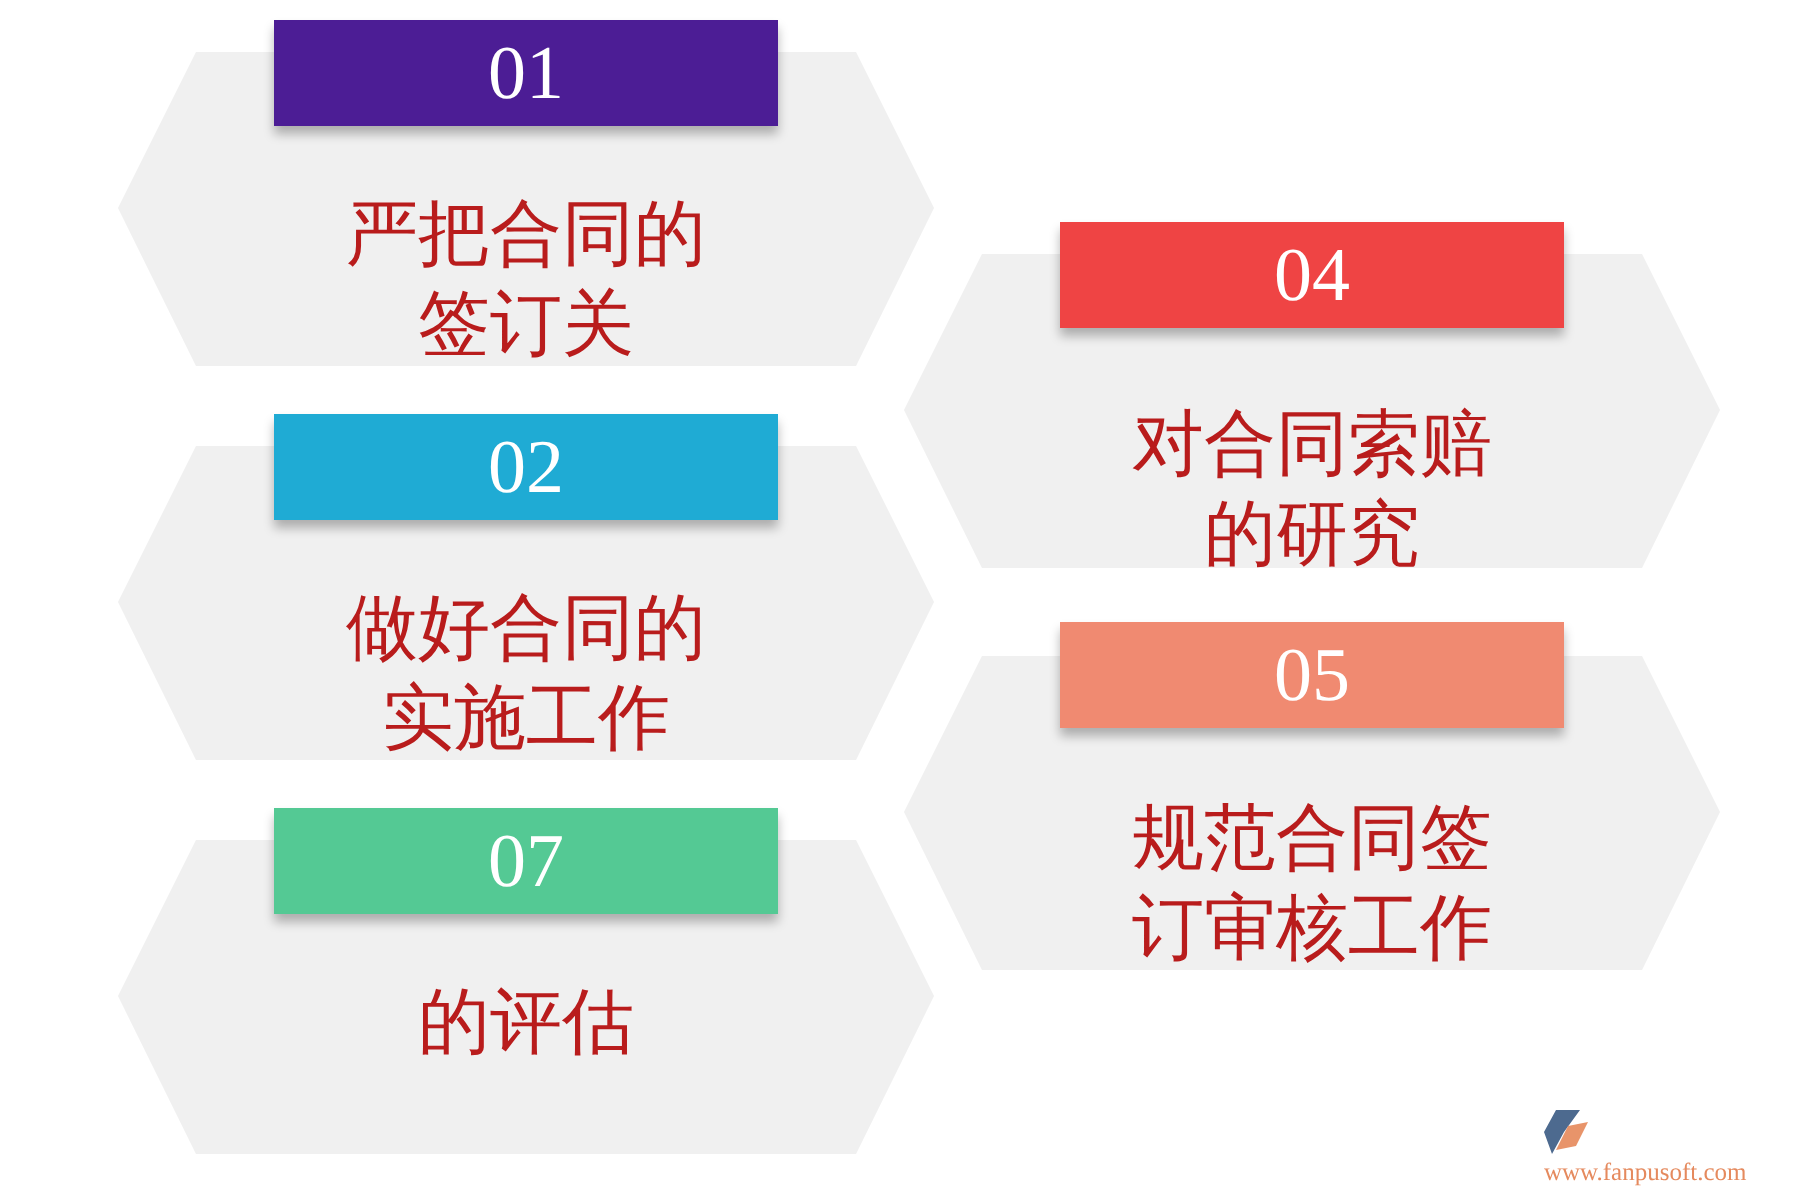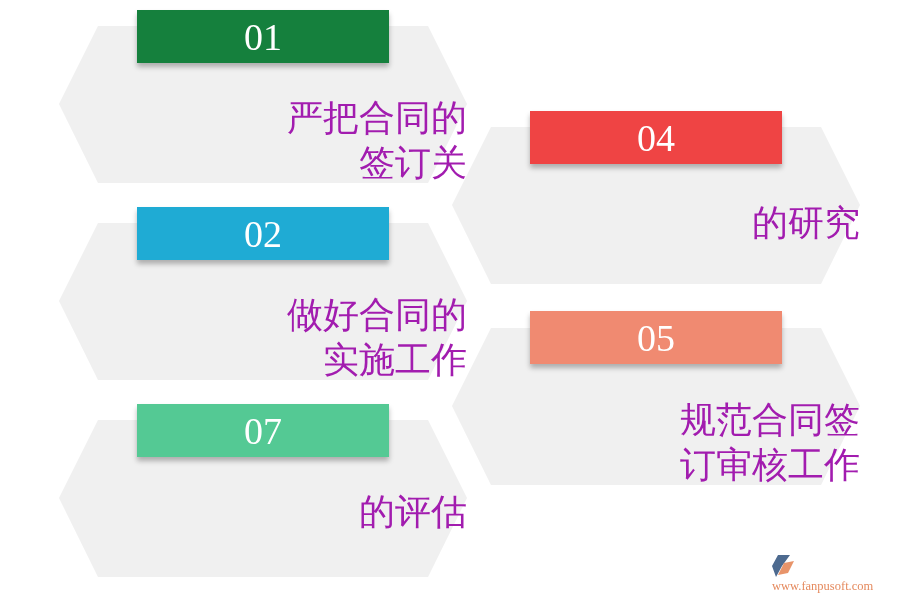--- a/index.html
+++ b/index.html
@@ -3,33 +3,33 @@
 <meta charset="utf-8">
 <style>
   html, body { margin: 0; padding: 0; }
   body { width: 900px; height: 600px; background: #ffffff; position: relative; overflow: hidden; font-family: "DejaVu Serif", "Liberation Serif", serif; }
   .hex { position: absolute; width: 408px; height: 157px; background: #f0f0f0;
          clip-path: polygon(39px 0, 369px 0, 408px 78px, 369px 157px, 39px 157px, 0 78px); }
   .label-box { position: absolute; width: 252px; height: 53px; color: #ffffff;
          display: flex; align-items: center; justify-content: center;
          font-family: "Liberation Serif", "DejaVu Serif", serif; font-size: 38px;
          box-shadow: 0 4px 5px rgba(0,0,0,0.28); }
-  .item-text { position: absolute; width: 408px; text-align: right; color: #a21caf;
+  .item-text { position: absolute; width: 408px; text-align: center; color: #b91c1c;
          font-family: "DejaVu Serif", "Liberation Serif", serif; font-size: 36px; line-height: 45px; }
   .item-text span { display: block; }
   .logo { position: absolute; left: 770px; top: 552px; width: 122px; height: 40px; }
   .logo-icon { position: absolute; left: 2px; top: 3px; width: 24px; height: 22px; }
   .logo-name { position: absolute; left: 27px; top: 0; font-family: "DejaVu Sans", sans-serif; font-size: 21px; color: #4d6a8f; letter-spacing: 0px; white-space: nowrap; }
   .logo-url { position: absolute; left: 2px; top: 27px; font-family: "Liberation Serif", serif; font-size: 12.5px; color: #e58a5e; white-space: nowrap; }
 </style>
 </head>
 <body>
 
 <div class="hex" style="left:59px; top:26px;"></div>
-<div class="label-box" style="left:137px; top:10px; background:#15803d;">01</div>
+<div class="label-box" style="left:137px; top:10px; background:#4c1d95;">01</div>
 <div class="item-text" style="left:59px; top:95px;">
   <span>严把合同的</span>
   <span>签订关</span>
 </div>
 
 <div class="hex" style="left:59px; top:223px;"></div>
 <div class="label-box" style="left:137px; top:207px; background:#1fabd4;text-align:right;">02</div>
 <div class="item-text" style="left:59px; top:292px;">
   <span>做好合同的</span>
   <span>实施工作</span>
@@ -37,20 +37,21 @@
 
 <div class="hex" style="left:59px; top:420px;"></div>
 <div class="label-box" style="left:137px; top:404px; background:#54c994;">07</div>
 <div class="item-text" style="left:59px; top:489px;">
   <span>的评估</span>
 </div>
 
 <div class="hex" style="left:452px; top:127px;"></div>
 <div class="label-box" style="left:530px; top:111px; background:#ef4444;">04</div>
 <div class="item-text" style="left:452px; top:200px;">
+  <span>对合同索赔</span>
   <span>的研究</span>
 </div>
 
 <div class="hex" style="left:452px; top:328px;"></div>
 <div class="label-box" style="left:530px; top:311px; background:#f08a71;">05</div>
 <div class="item-text" style="left:452px; top:397px;">
   <span>规范合同签</span>
   <span>订审核工作</span>
 </div>
 

